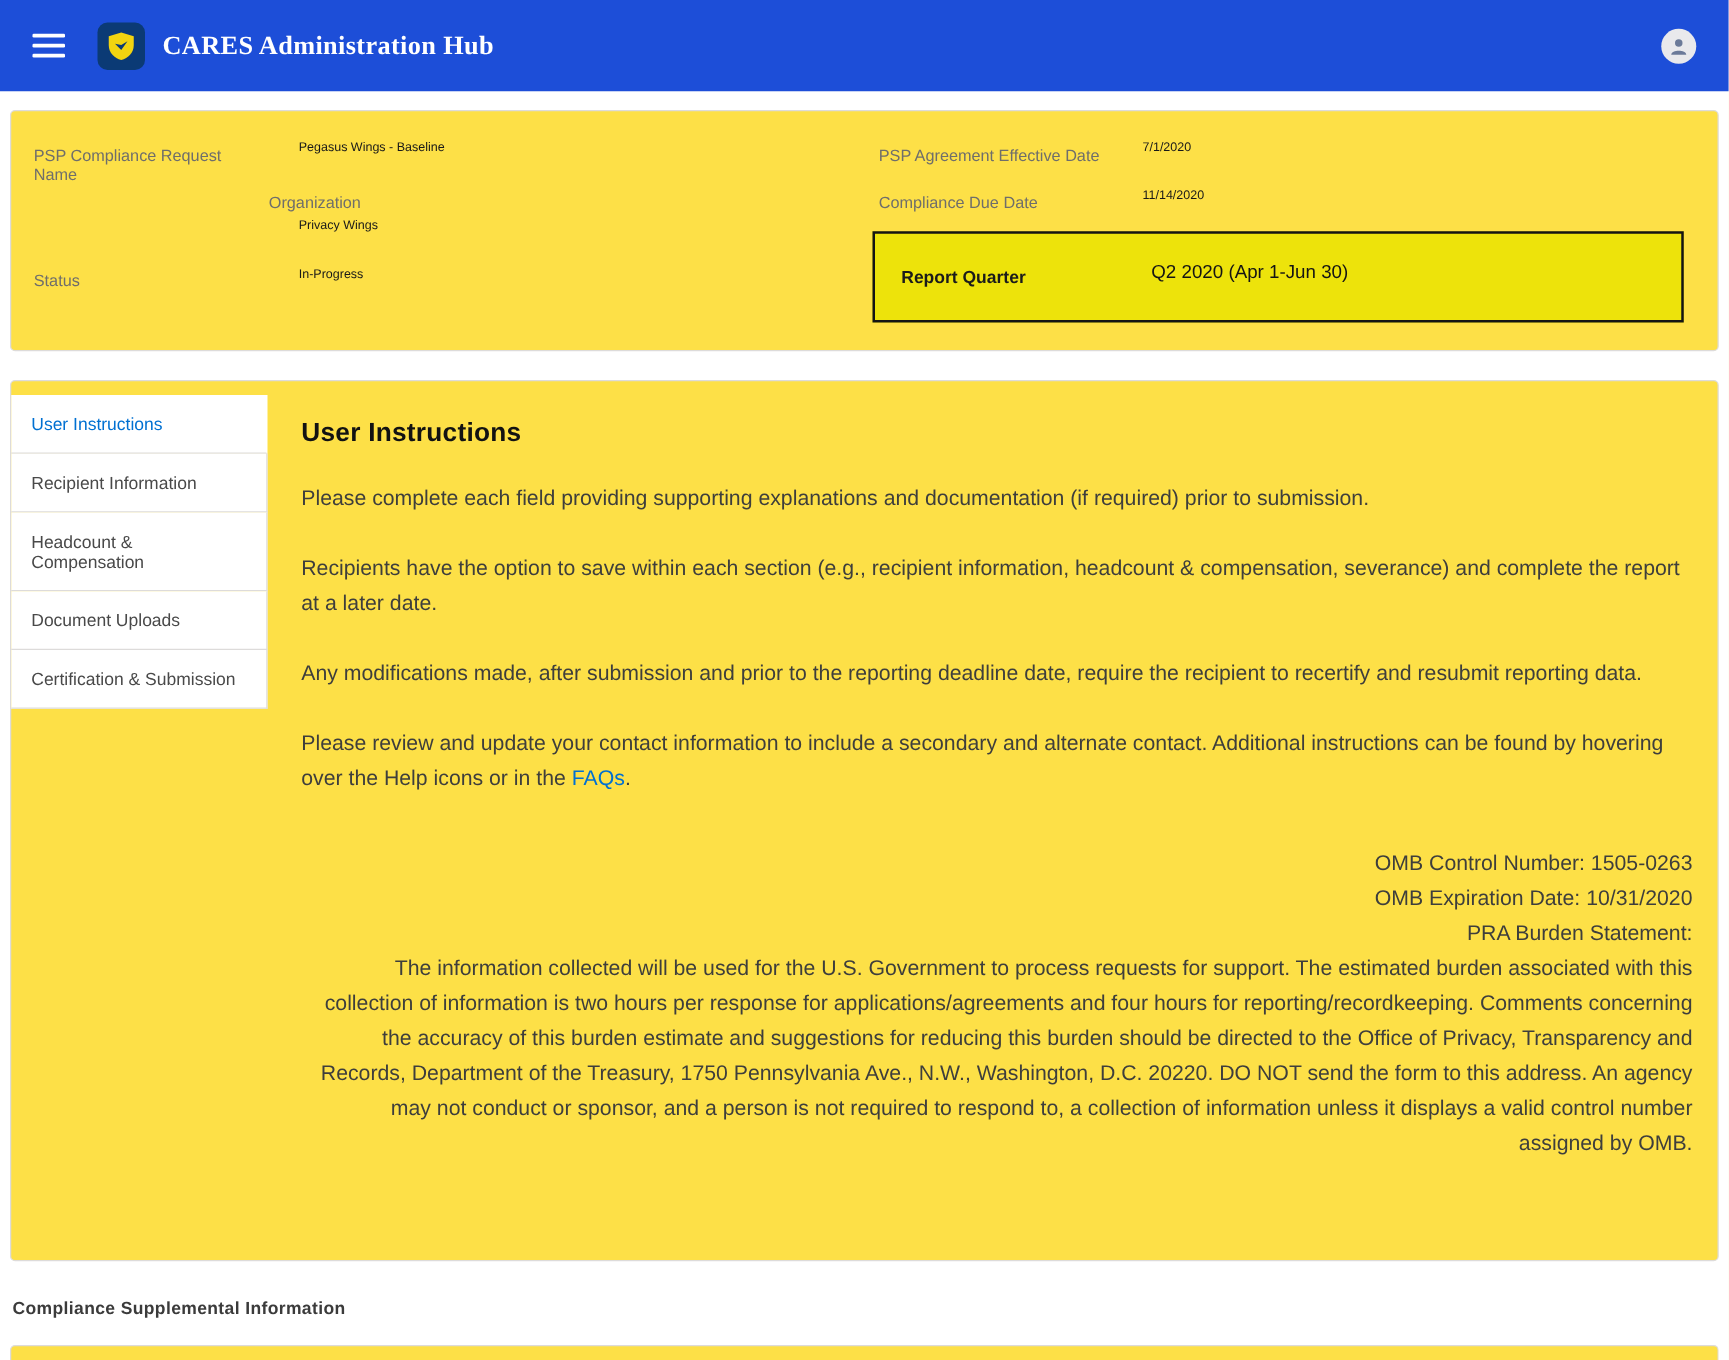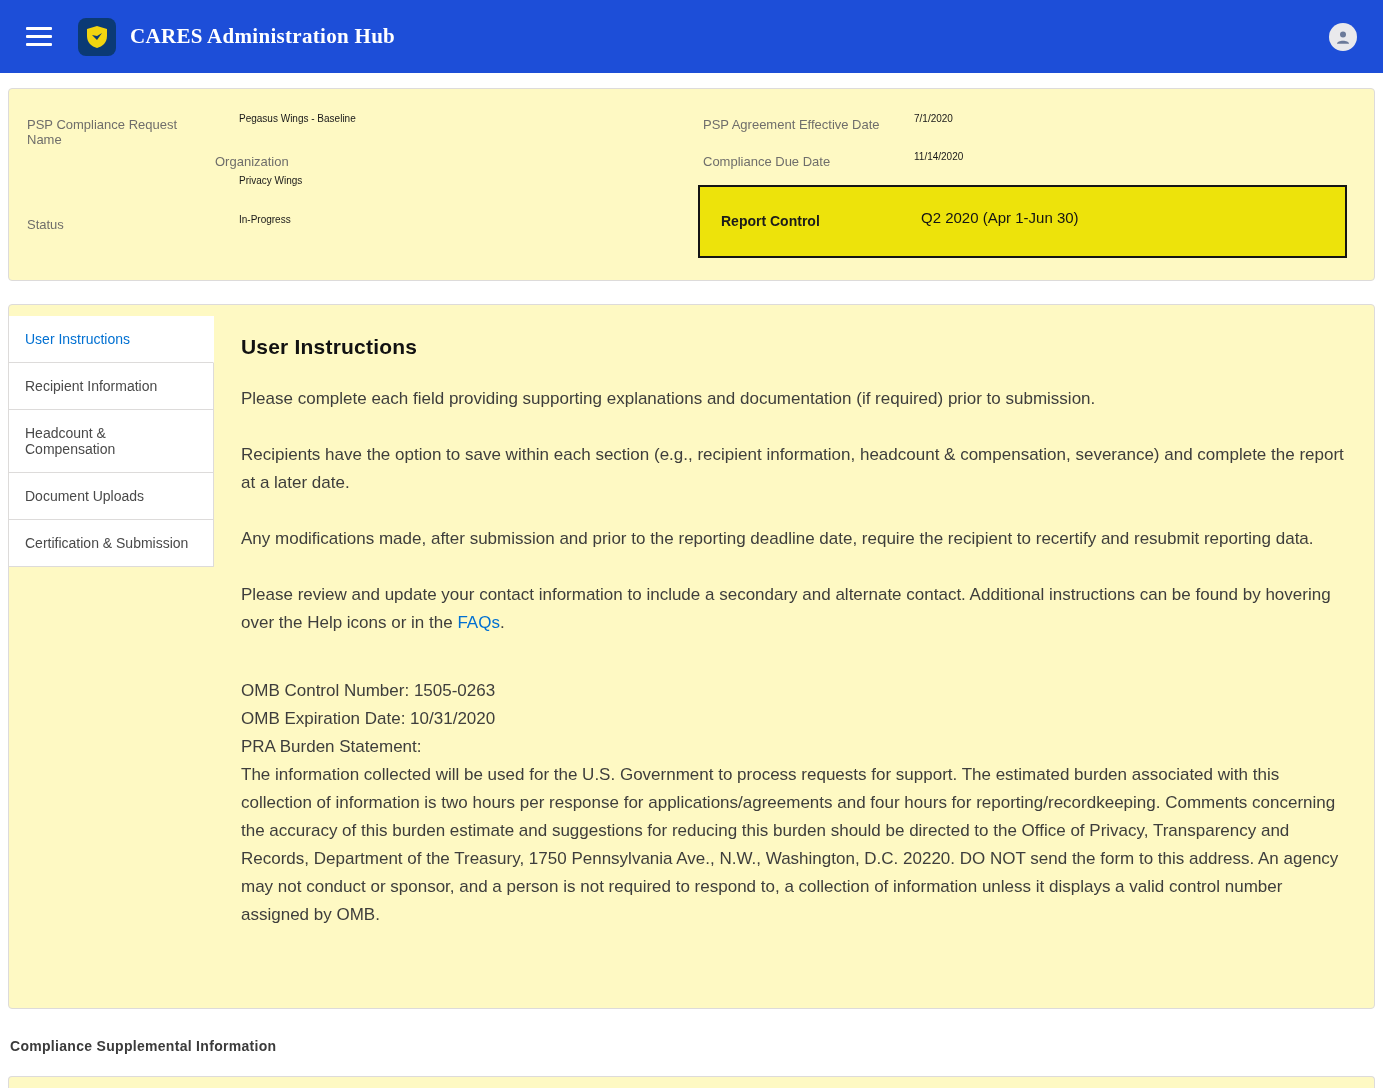--- a/index.html
+++ b/index.html
@@ -12,42 +12,42 @@
   .hamburger span { display:block; height:3px; background:#ffffff; border-radius:1px; }
   .logo { width:38px; height:38px; margin-left:26px; border-radius:8px; background:#0b3a75;
           display:flex; align-items:center; justify-content:center; }
   .app-title { color:#ffffff; font-family:"Liberation Serif", serif; font-size:21px; font-weight:600;
                margin-left:14px; letter-spacing:0.3px; }
   .spacer { flex:1; }
   .avatar { width:28px; height:28px; border-radius:50%; background:#e9e9ec; display:flex;
             align-items:center; justify-content:center; cursor:pointer; }
 
   
-  .card { background:#fef9c3; border:1px solid #dddbda; border-radius:4px; margin:0 8px; }
+  .card { background:#fde047; border:1px solid #dddbda; border-radius:4px; margin:0 8px; }
 
   
   .summary-card { margin-top:15px; height:193px; position:relative; }
   .lbl { position:absolute; font-size:13px; color:#6f6e6b; }
   .val { position:absolute; font-size:10px; color:#181818; }
   .quarter-box { position:absolute; left:689px; top:96px; width:649px; height:73px;
                  background:#EDE30B; border:2px solid #141414; }
   .quarter-box .q-lbl { position:absolute; left:21px; top:26px; font-size:14px; font-weight:bold; color:#1b1b1b; }
   .quarter-box .q-val { position:absolute; left:221px; top:22px; font-size:15px; color:#141414; }
 
   
   .main-card { margin-top:23px; min-height:705px; display:flex; align-items:stretch; }
   .tab-rail { width:205px; flex:0 0 205px; padding-top:11px; display:flex; flex-direction:column; }
   .tab { padding:15px 16px; font-size:14px; color:#494949; cursor:pointer;
          border-bottom:1px solid #dddbda; border-right:1px solid #dddbda; background:#ffffff; }
   .tab.active { color:#0070d2; border-right:1px solid transparent; }
   .content { flex:1; padding:30px 20px 0 27px; }
   .content h1 { font-size:21px; font-weight:600; color:#121212; letter-spacing:0.2px; margin-bottom:26px; }
   .content p { font-size:17px; line-height:28px; color:#3e3e3c; margin-bottom:28px; max-width:1125px; }
   .content .omb-block { margin-top:40px; }
-  .content .omb-block p { margin-bottom:0; }
+  .content .omb-block p { margin-bottom:0;text-align:right; }
   a.faq-link { color:#0070d2; text-decoration:none; cursor:pointer; }
 
   
   .supplemental-heading { margin:29px 0 0 10px; font-size:14px; font-weight:bold; color:#3b3b3b;
                           letter-spacing:0.3px; }
   .next-card-stub { margin-top:22px; height:14px; border-bottom:none; border-radius:4px 4px 0 0; }
 </style>
 </head>
 <body>
 
@@ -83,21 +83,21 @@
   <div class="lbl" style="left:18px; top:128px;">Status</div>
   <div class="val" style="left:230px; top:125px;">In-Progress</div>
 
   <div class="lbl" style="left:694px; top:28px;">PSP Agreement Effective Date</div>
   <div class="val" style="left:905px; top:24px;">7/1/2020</div>
 
   <div class="lbl" style="left:694px; top:65px;">Compliance Due Date</div>
   <div class="val" style="left:905px; top:62px;">11/14/2020</div>
 
   <div class="quarter-box">
-    <div class="q-lbl">Report Control</div>
+    <div class="q-lbl">Report Quarter</div>
     <div class="q-val">Q2 2020 (Apr 1-Jun 30)</div>
   </div>
 </section>
 
 <section class="card main-card">
   <nav class="tab-rail">
     <div class="tab active">User Instructions</div>
     <div class="tab">Recipient Information</div>
     <div class="tab">Headcount &amp; Compensation</div>
     <div class="tab">Document Uploads</div>

